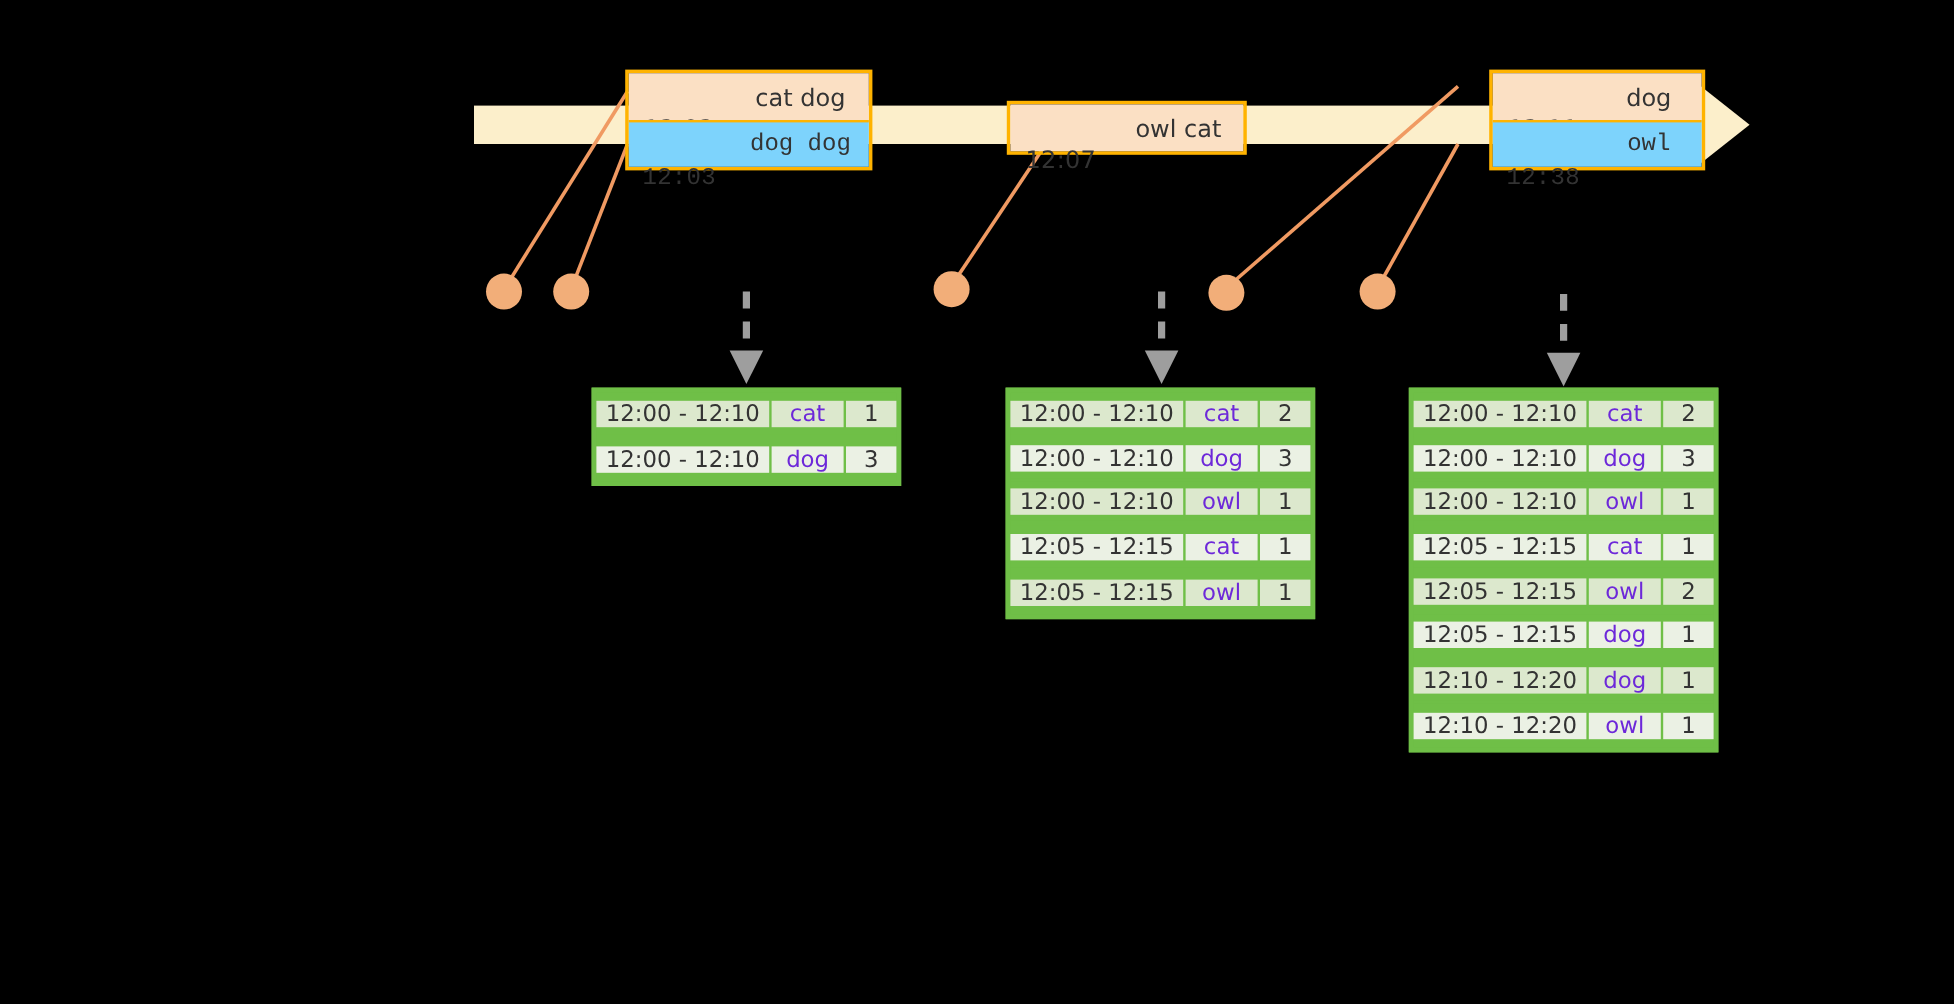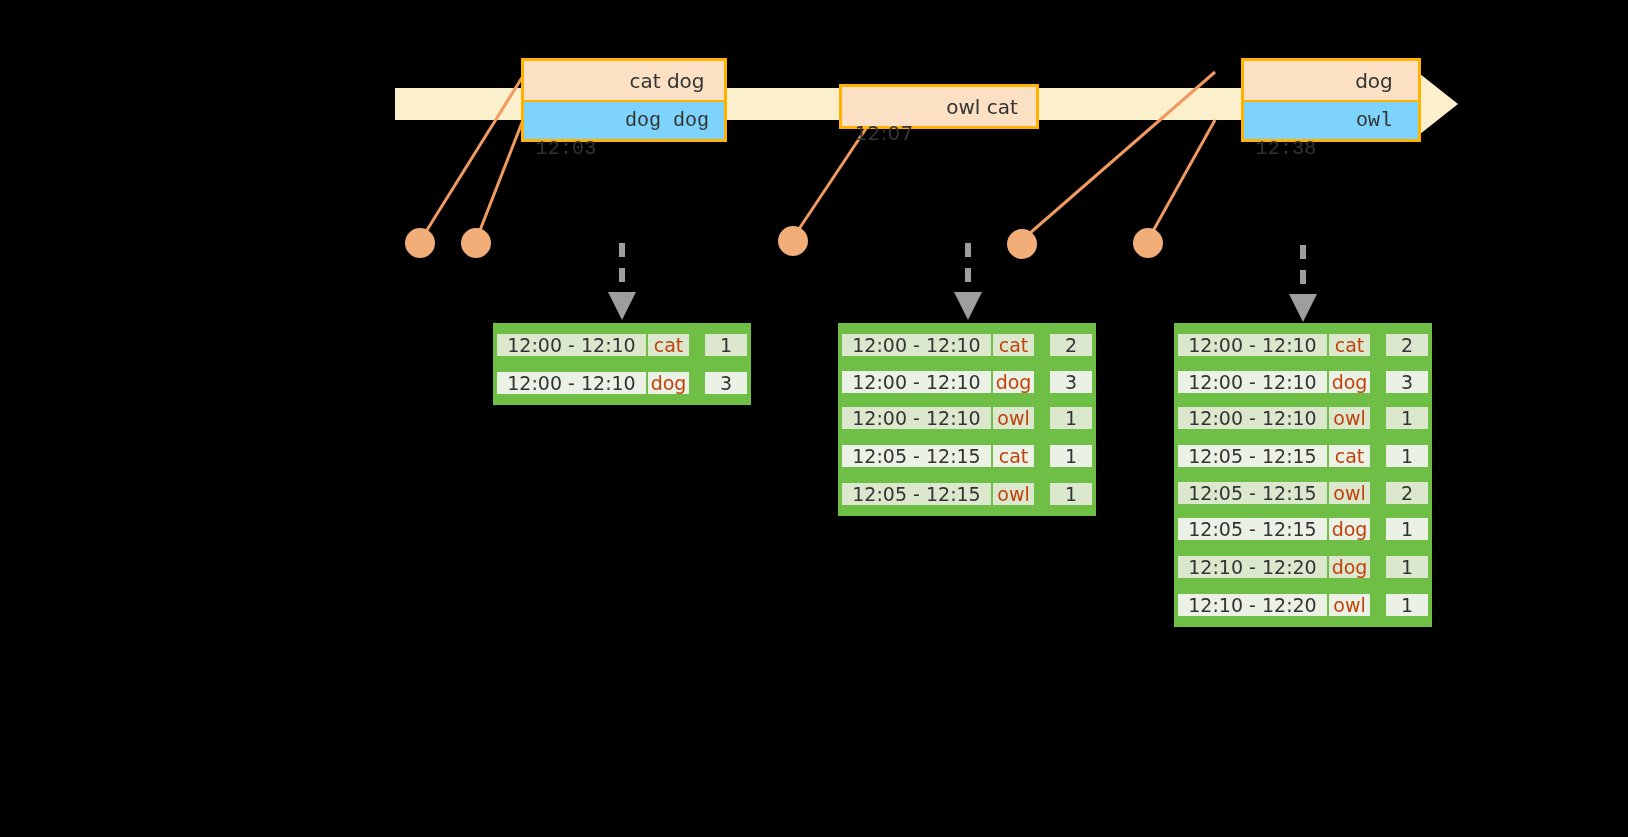--- a/index.html
+++ b/index.html
@@ -99,27 +99,27 @@
     display: flex;
     align-items: center;
     justify-content: center;
     font-size: 19px;
     color: #333333;
     margin-right: 2px;
     white-space: nowrap;
   }
   .res-word {
     box-sizing: border-box;
-    width: 41px;
+    width: 60px;
     display: flex;
     align-items: center;
     justify-content: center;
     font-size: 19px;
-    color: #c2410c;
-    margin-right: 16px;
+    color: #6d28d9;
+    margin-right: 2px;
   }
   .res-count {
     box-sizing: border-box;
     width: 42px;
     display: flex;
     align-items: center;
     justify-content: center;
     font-size: 19px;
     color: #333333;
   }

